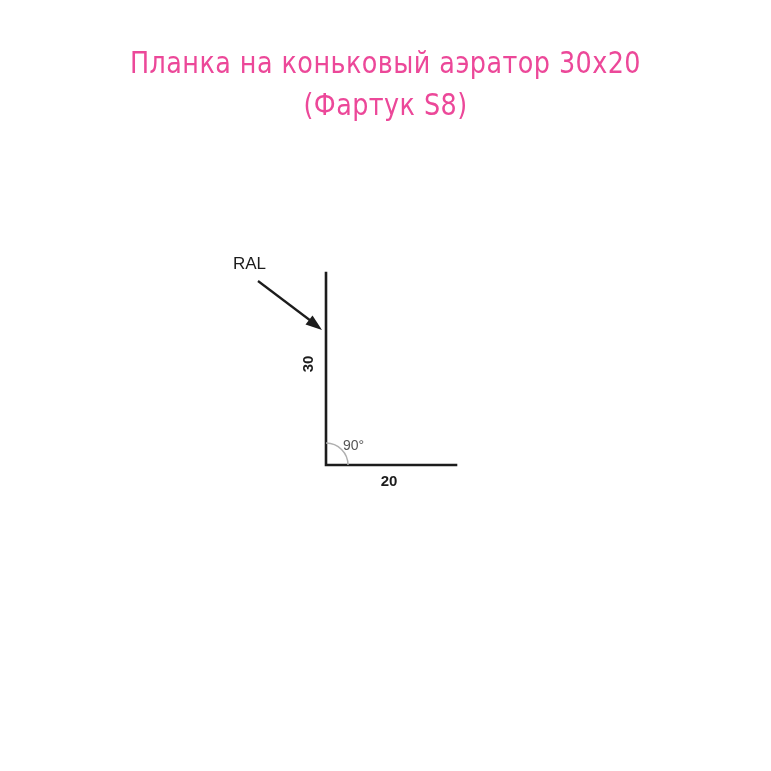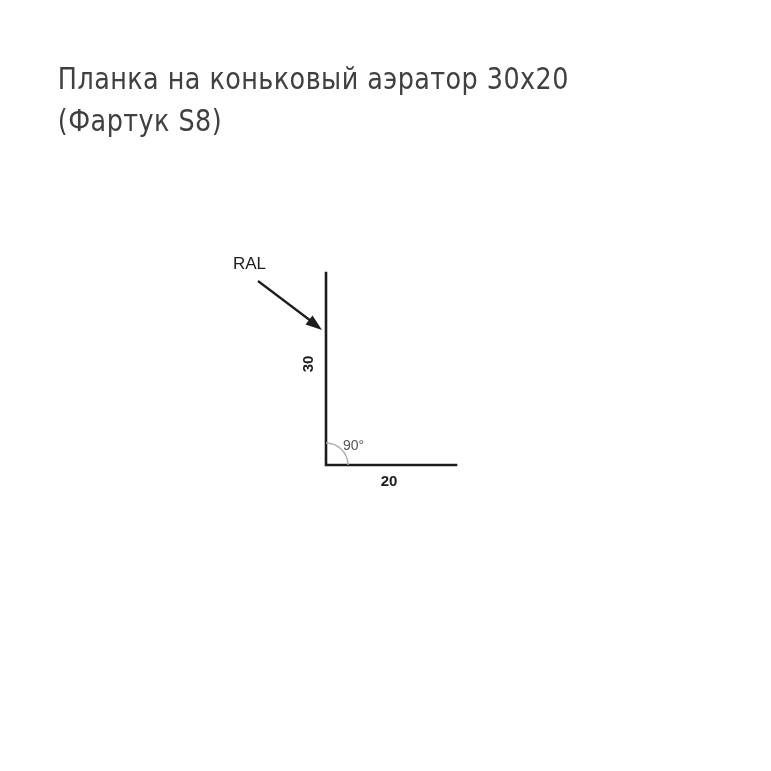--- a/index.html
+++ b/index.html
@@ -10,24 +10,25 @@
   .page {
     position: relative;
     width: 771px;
     height: 771px;
     background: #ffffff;
     overflow: hidden;
     font-family: "Liberation Sans", sans-serif;
   }
   .title {
     position: absolute;
-    top: 58px;
+    top: 42px;
     left: 0;
     width: 100%;
-    color: #404040;
+    text-align: center;
+    color: #ec4899;
   }
   .title-line {
     display: block;
     font-family: "DejaVu Sans", sans-serif;
     font-size: 30px;
     line-height: 42px;
     font-weight: 400;
     letter-spacing: 0.5px;
     transform: scaleX(0.85);
     white-space: nowrap;

